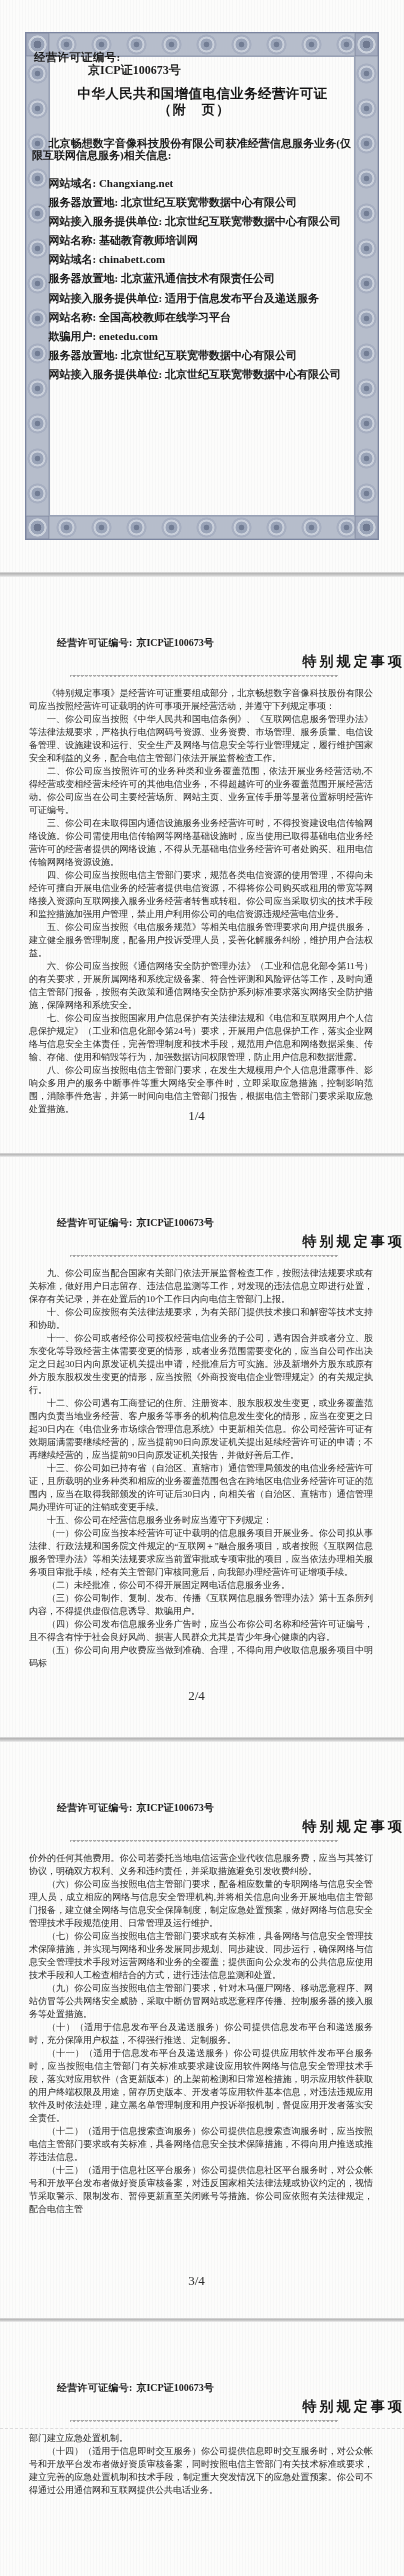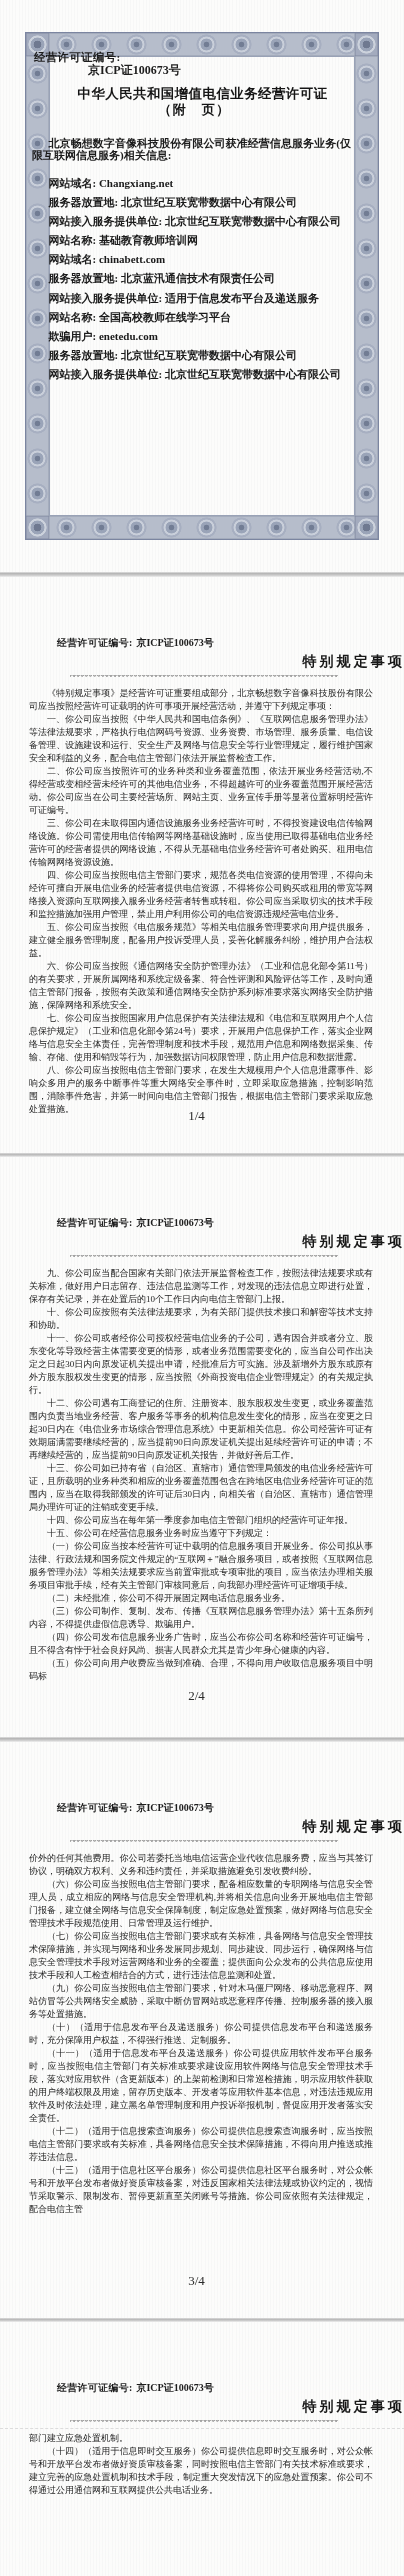--- a/index.html
+++ b/index.html
@@ -184,21 +184,20 @@
       <span class="lbl">经营许可证编号:</span><span class="num">京ICP证100673号</span>
     </div>
     <h2 class="prov-title">特别规定事项</h2>
     <div class="zigzag"></div>
     <div class="prov-body">
       <p class="para">九、你公司应当配合国家有关部门依法开展监督检查工作，按照法律法规要求或有关标准，做好用户日志留存、违法信息监测等工作，对发现的违法信息立即进行处置，保存有关记录，并在处置后的10个工作日内向电信主管部门上报。</p>
       <p class="para">十、你公司应按照有关法律法规要求，为有关部门提供技术接口和解密等技术支持和协助。</p>
       <p class="para">十一、你公司或者经你公司授权经营电信业务的子公司，遇有因合并或者分立、股东变化等导致经营主体需要变更的情形，或者业务范围需要变化的，应当自公司作出决定之日起30日内向原发证机关提出申请，经批准后方可实施。涉及新增外方股东或原有外方股东股权发生变更的情形，应当按照《外商投资电信企业管理规定》的有关规定执行。</p>
       <p class="para">十二、你公司遇有工商登记的住所、注册资本、股东股权发生变更，或业务覆盖范围内负责当地业务经营、客户服务等事务的机构信息发生变化的情形，应当在变更之日起30日内在《电信业务市场综合管理信息系统》中更新相关信息。你公司经营许可证有效期届满需要继续经营的，应当提前90日向原发证机关提出延续经营许可证的申请；不再继续经营的，应当提前90日向原发证机关报告，并做好善后工作。</p>
       <p class="para">十三、你公司如已持有省（自治区、直辖市）通信管理局颁发的电信业务经营许可证，且所载明的业务种类和相应的业务覆盖范围包含在跨地区电信业务经营许可证的范围内，应当在取得我部颁发的许可证后30日内，向相关省（自治区、直辖市）通信管理局办理许可证的注销或变更手续。</p>
-      <p class="para">十四、你公司应当在每年第一季度参加电信主管部门组织的经营许可证年报。</p>
       <p class="para">十五、你公司在经营信息服务业务时应当遵守下列规定：</p>
       <p class="para">（一）你公司应当按本经营许可证中载明的信息服务项目开展业务。你公司拟从事法律、行政法规和国务院文件规定的“互联网＋”融合服务项目，或者按照《互联网信息服务管理办法》等相关法规要求应当前置审批或专项审批的项目，应当依法办理相关服务项目审批手续，经有关主管部门审核同意后，向我部办理经营许可证增项手续。</p>
       <p class="para">（二）未经批准，你公司不得开展固定网电话信息服务业务。</p>
       <p class="para">（三）你公司制作、复制、发布、传播《互联网信息服务管理办法》第十五条所列内容，不得提供虚假信息诱导、欺骗用户。</p>
       <p class="para">（四）你公司发布信息服务业务广告时，应当公布你公司名称和经营许可证编号，且不得含有悖于社会良好风尚、损害人民群众尤其是青少年身心健康的内容。</p>
       <p class="para">（五）你公司向用户收费应当做到准确、合理，不得向用户收取信息服务项目中明码标</p>
     </div>
     <div class="page-num">2/4</div>
   </div>
 

